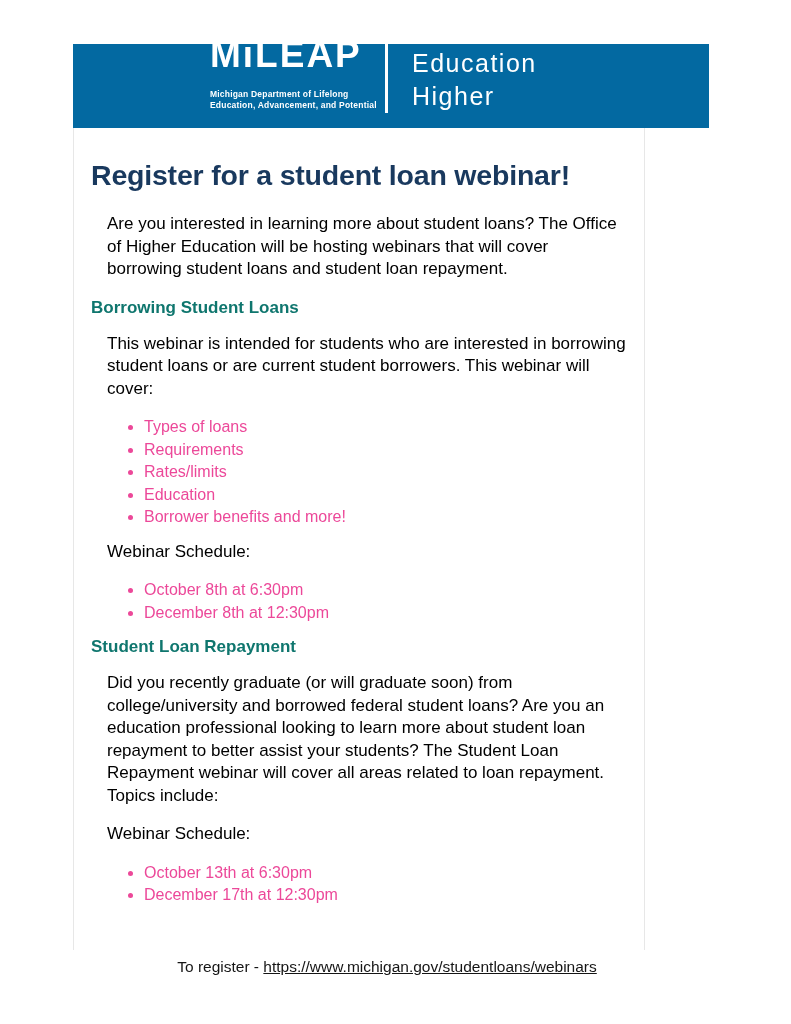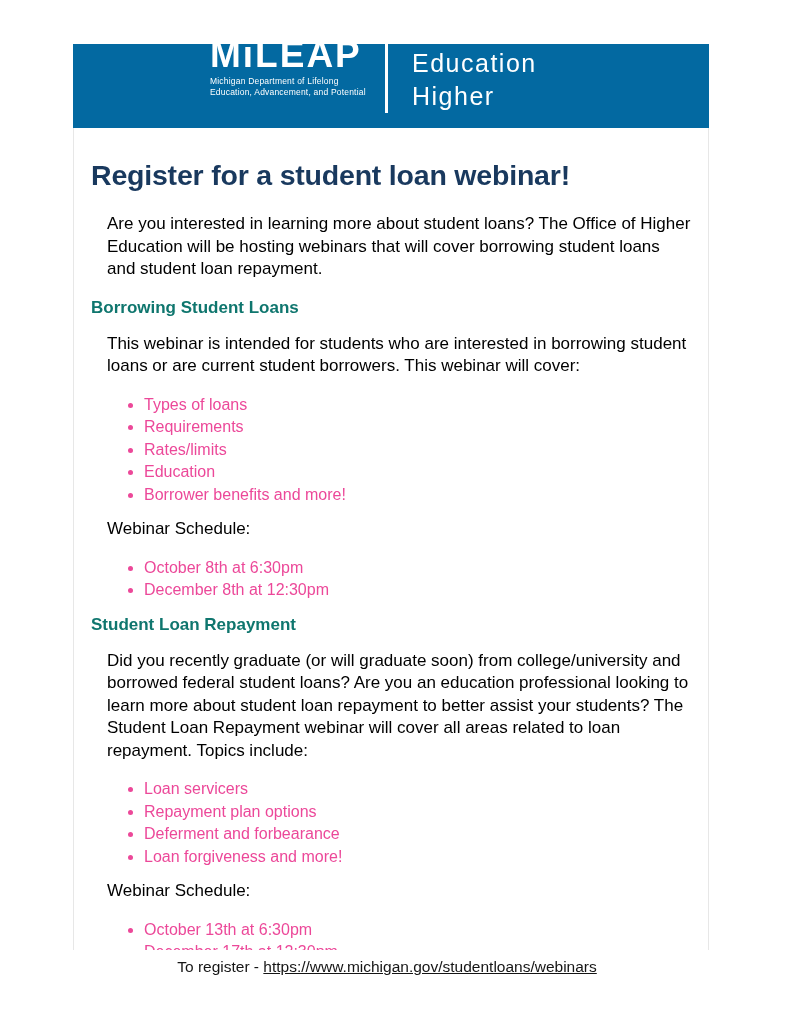--- a/index.html
+++ b/index.html
@@ -20,38 +20,38 @@
   }
   .logo {
     position: absolute; left: 137px; top: -8px;
     color: #ffffff;
   }
   .wordmark {
     font-size: 37px; font-weight: bold; letter-spacing: 2px;
     line-height: 1;
   }
   .tagline {
-    margin-top: 3px;
-    font-size: 8.5px; font-weight: normal;
+    margin-top: 16px;
+    font-size: 8.5px; font-weight: bold;
     line-height: 10.5px; letter-spacing: 0.2px;
   }
   .divider {
     position: absolute; left: 312px; top: 0;
     width: 3px; height: 69px; background: #ffffff;
   }
   .division {
     position: absolute; left: 339px; top: 3px;
     color: #ffffff; font-size: 25px; line-height: 33px;
     letter-spacing: 1.5px; font-weight: 400;
   }
 
   
   .card {
     position: absolute; left: 73px; top: 128px;
-    width: 636px; height: 822px;
+    width: 572px; height: 822px;
     background: #ffffff;
     border-left: 1px solid #e7e7e7;
     border-right: 1px solid #e7e7e7;
     box-sizing: border-box;
     padding: 32px 17px 0 17px;
     overflow: hidden;
   }
   .card h1 {
     font-size: 28.5px; line-height: 30px;
     color: #19395e; font-weight: bold;
@@ -125,26 +125,20 @@
     <li>Borrower benefits and more!</li>
   </ul>
   <p>Webinar Schedule:</p>
   <ul>
     <li>October 8th at 6:30pm</li>
     <li>December 8th at 12:30pm</li>
   </ul>
 
   <h3>Student Loan Repayment</h3>
   <p>Did you recently graduate (or will graduate soon) from college/university and borrowed federal student loans? Are you an education professional looking to learn more about student loan repayment to better assist your students? The Student Loan Repayment webinar will cover all areas related to loan repayment. Topics include:</p>
-  <ul>
-    <li>Loan servicers</li>
-    <li>Repayment plan options</li>
-    <li>Deferment and forbearance</li>
-    <li>Loan forgiveness and more!</li>
-  </ul>
   <p>Webinar Schedule:</p>
   <ul>
     <li>October 13th at 6:30pm</li>
     <li>December 17th at 12:30pm</li>
   </ul>
 
 </div>
 
 <div class="footer">
   <span>To register - </span><a href="#">https://www.michigan.gov/studentloans/webinars</a>

